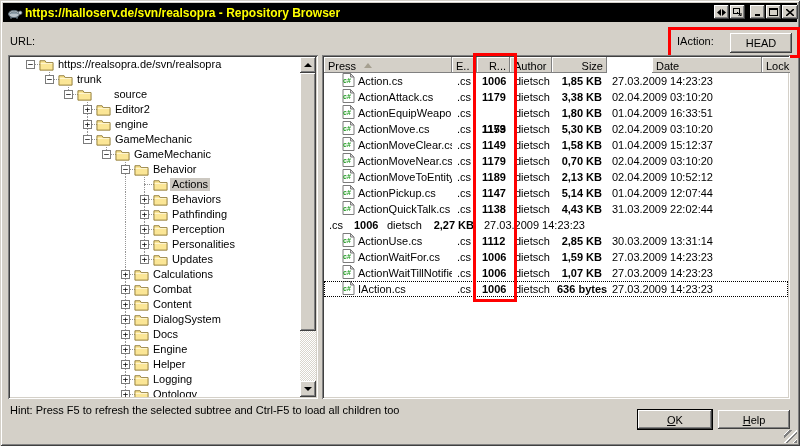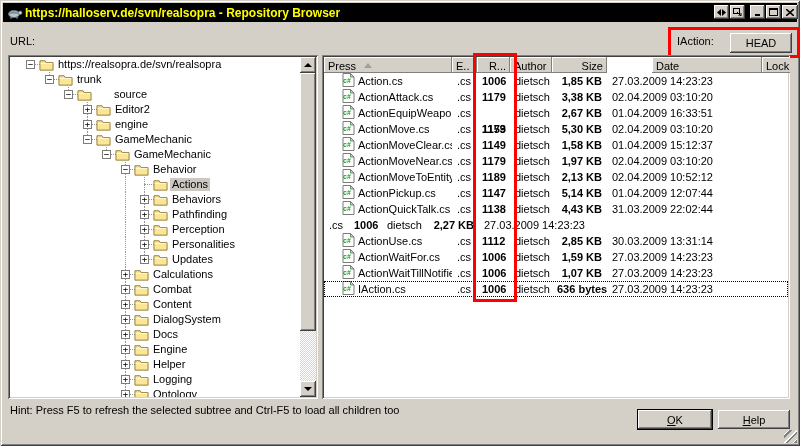--- a/index.html
+++ b/index.html
@@ -444,21 +444,21 @@
             <span><svg width="13" height="14" viewBox="0 0 13 14">
                 <path d="M1 0.5 h7.5 l3.5 3.5 v9.5 h-11 z" fill="#fff" stroke="#7b7b7b"></path>
                 <path d="M8.5 0.5 l3.5 3.5 h-3.5 z" fill="#d8d8d8" stroke="#7b7b7b"></path>
                 <text x="1" y="9.5" font-size="7" font-weight="bold" fill="#1f9b1f" font-family="Liberation Sans,sans-serif">c#</text>
               </svg></span>
             <span>ActionEquipWeapon.cs</span>
           </div>
           <div class="cell" style="width: 25px; flex: 0 0 25px;">.cs</div>
           <div class="cell r" style="width: 33px; flex: 0 0 33px; margin-top: 32px;">1153</div>
           <div class="cell" style="width: 42px; flex: 0 0 42px;">dietsch</div>
-          <div class="cell r" style="width: 55px; flex: 0 0 55px;">2,67 KB</div>
+          <div class="cell r" style="width: 55px; flex: 0 0 55px;">1,80 KB</div>
           <div class="cell" style="width: 110px; flex: 0 0 110px;">01.04.2009 16:33:51</div>
           <div class="cell" style="width: 55px; flex: 0 0 55px;"></div>
         </div>
         <div class="lrow">
           <div class="cell name" style="width: 128px; flex: 0 0 128px;">
             <span><svg width="13" height="14" viewBox="0 0 13 14">
                 <path d="M1 0.5 h7.5 l3.5 3.5 v9.5 h-11 z" fill="#fff" stroke="#7b7b7b"></path>
                 <path d="M8.5 0.5 l3.5 3.5 h-3.5 z" fill="#d8d8d8" stroke="#7b7b7b"></path>
                 <text x="1" y="9.5" font-size="7" font-weight="bold" fill="#1f9b1f" font-family="Liberation Sans,sans-serif">c#</text>
               </svg></span>
@@ -492,21 +492,21 @@
             <span><svg width="13" height="14" viewBox="0 0 13 14">
                 <path d="M1 0.5 h7.5 l3.5 3.5 v9.5 h-11 z" fill="#fff" stroke="#7b7b7b"></path>
                 <path d="M8.5 0.5 l3.5 3.5 h-3.5 z" fill="#d8d8d8" stroke="#7b7b7b"></path>
                 <text x="1" y="9.5" font-size="7" font-weight="bold" fill="#1f9b1f" font-family="Liberation Sans,sans-serif">c#</text>
               </svg></span>
             <span>ActionMoveNear.cs</span>
           </div>
           <div class="cell" style="width: 25px; flex: 0 0 25px;">.cs</div>
           <div class="cell r" style="width: 33px; flex: 0 0 33px;">1179</div>
           <div class="cell" style="width: 42px; flex: 0 0 42px;">dietsch</div>
-          <div class="cell r" style="width: 55px; flex: 0 0 55px;">1,97 KB</div>
+          <div class="cell r" style="width: 55px; flex: 0 0 55px;">0,70 KB</div>
           <div class="cell" style="width: 110px; flex: 0 0 110px;">02.04.2009 03:10:20</div>
           <div class="cell" style="width: 55px; flex: 0 0 55px;"></div>
         </div>
         <div class="lrow">
           <div class="cell name" style="width: 128px; flex: 0 0 128px;">
             <span><svg width="13" height="14" viewBox="0 0 13 14">
                 <path d="M1 0.5 h7.5 l3.5 3.5 v9.5 h-11 z" fill="#fff" stroke="#7b7b7b"></path>
                 <path d="M8.5 0.5 l3.5 3.5 h-3.5 z" fill="#d8d8d8" stroke="#7b7b7b"></path>
                 <text x="1" y="9.5" font-size="7" font-weight="bold" fill="#1f9b1f" font-family="Liberation Sans,sans-serif">c#</text>
               </svg></span>

